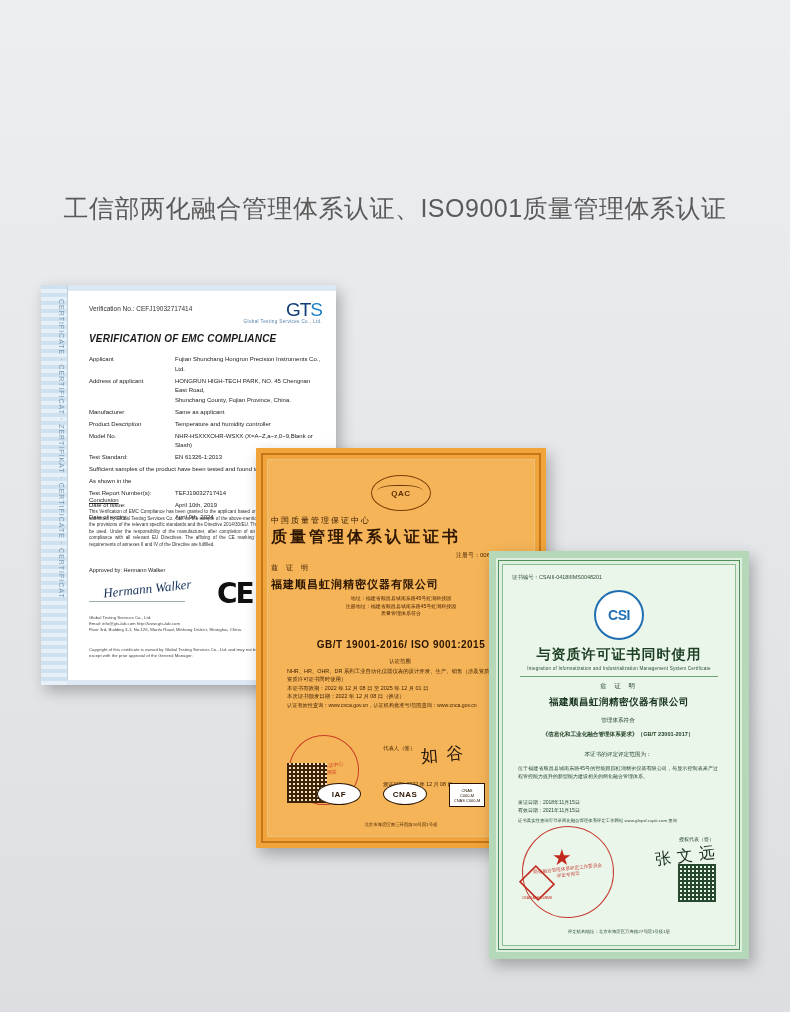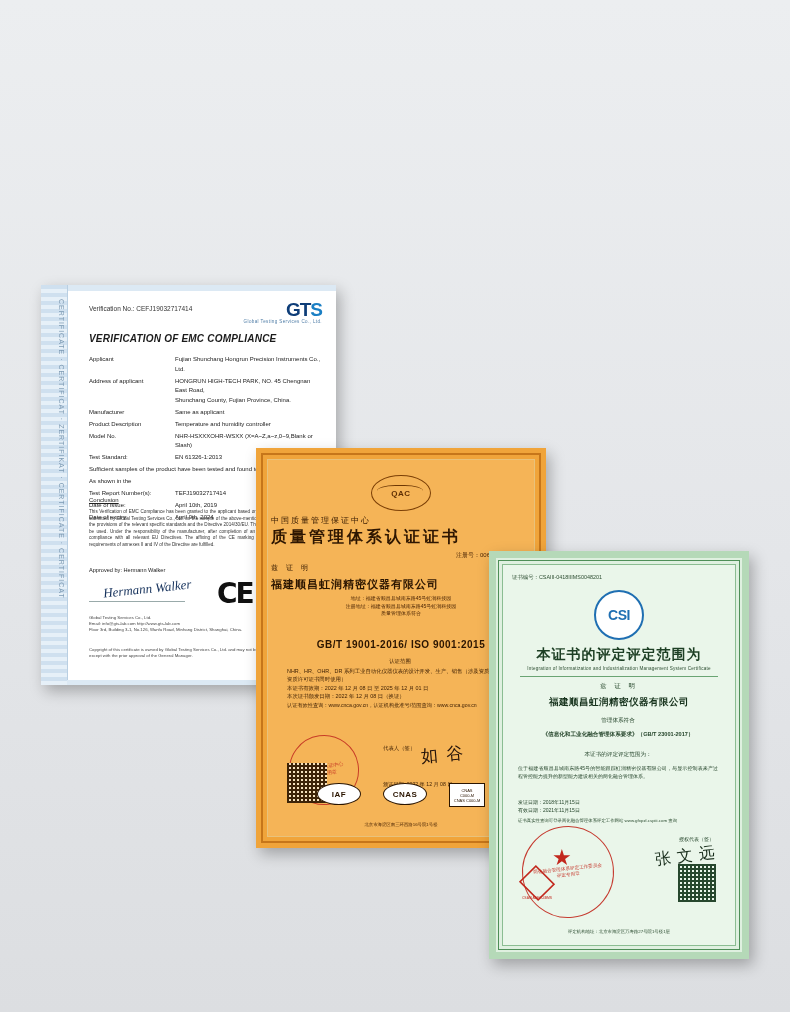--- a/index.html
+++ b/index.html
@@ -41,21 +41,21 @@
   }
   #cert-gts .sidetext{
     position:absolute;left:2px;top:14px;width:22px;height:372px;
     color:#7d9ab3;font-size:7px;letter-spacing:1px;
     writing-mode:vertical-rl;text-orientation:mixed;
     white-space:nowrap;overflow:hidden;
   }
   #cert-gts .topline{position:absolute;left:26px;right:0;top:0;height:6px;background:#dce9f4;}
   #cert-gts .verif{position:absolute;left:48px;top:20px;font-size:6.5px;color:#333;}
   #cert-gts .logo{
-    position:absolute;right:14px;top:14px;font-size:19px;font-weight:bold;
+    position:absolute;right:14px;top:14px;font-size:19px;font-weight:normal;
     color:#0e3d78;letter-spacing:-1px;
   }
   #cert-gts .logo .dot{color:#1b7fc4;}
   #cert-gts .logo-sub{position:absolute;right:14px;top:34px;font-size:4.5px;color:#4e7ca6;letter-spacing:.4px;}
   #cert-gts .title{
     position:absolute;left:48px;top:48px;font-size:10px;font-weight:bold;
     font-style:italic;color:#1a1a1a;letter-spacing:.2px;
   }
   #cert-gts .rows{position:absolute;left:48px;top:70px;width:232px;}
   #cert-gts .row{display:flex;font-size:6px;color:#222;line-height:9.5px;margin-bottom:2.5px;}
@@ -226,20 +226,21 @@
   #cert-csi .foot{
     position:absolute;left:0;bottom:8px;width:100%;text-align:center;
     font-size:4.4px;color:#2c4d31;
   }
 </style>
 </head>
 <body>
 
 <div class="page">
 
+  <div class="subline1">工信部两化融合管理体系认证、ISO9001质量管理体系认证</div>
 
   <div class="cert" id="cert-gts">
     <div class="inner">
       <div class="topline"></div>
       <div class="sideband">
         <div class="sidetext">CERTIFICATE · CERTIFICAT · ZERTIFIKAT · CERTIFICATE · CERTIFICAT</div>
       </div>
       <div class="bottomline"></div>
 
       <div class="verif">Verification No.:  CEFJ19032717414</div>
@@ -360,21 +361,21 @@
   </div>
 
   <div class="cert" id="cert-csi">
     <div class="inner">
       <div class="g1"></div>
       <div class="g2"></div>
       <div class="g3"></div>
       <div class="body">
         <div class="no">证书编号：CSAIII-0418IIIMS0048201</div>
         <div class="logo">CSI</div>
-        <div class="t-cn">本证书的评定评定范围为</div>
+        <div class="t-cn">与资质许可证书同时使用</div>
         <div class="t-en">Integration of Informatization and Industrialization Management System Certificate</div>
         <div class="rule"></div>
         <div class="hereby">兹 证 明</div>
         <div class="company">福建顺昌虹润精密仪器有限公司</div>
         <div class="line" style="top:148px">管理体系符合</div>
         <div class="line" style="top:162px;font-weight:bold">《信息化和工业化融合管理体系要求》（GB/T 23001-2017）</div>
         <div class="line" style="top:182px">本证书的评定评定范围为：</div>
         <div class="para">位于福建省顺昌县城南东路45号的智能跟踪虹润精密仪器有限公司，与显示控制表来产过程管控能力提升的新型能力建设相关的两化融合管理体系。</div>
         <div class="dates" style="white-space:pre-line">发证日期：2018年11月15日
 有效日期：2021年11月15日</div>

